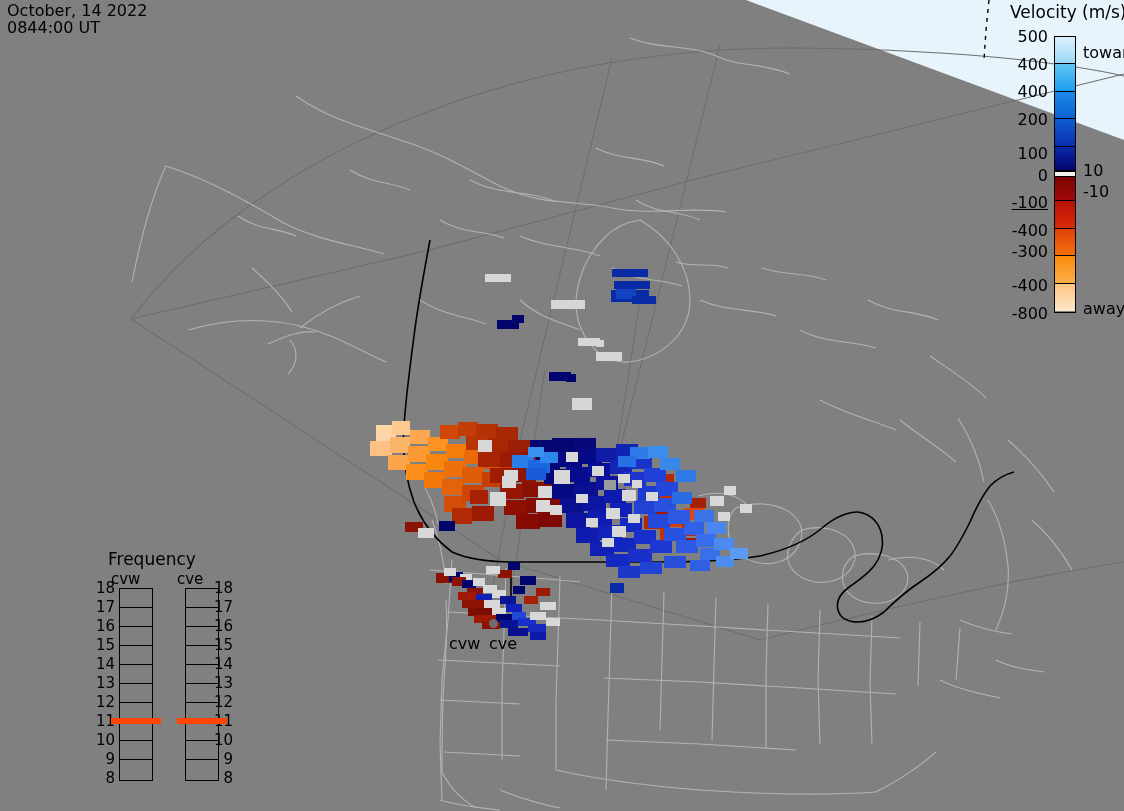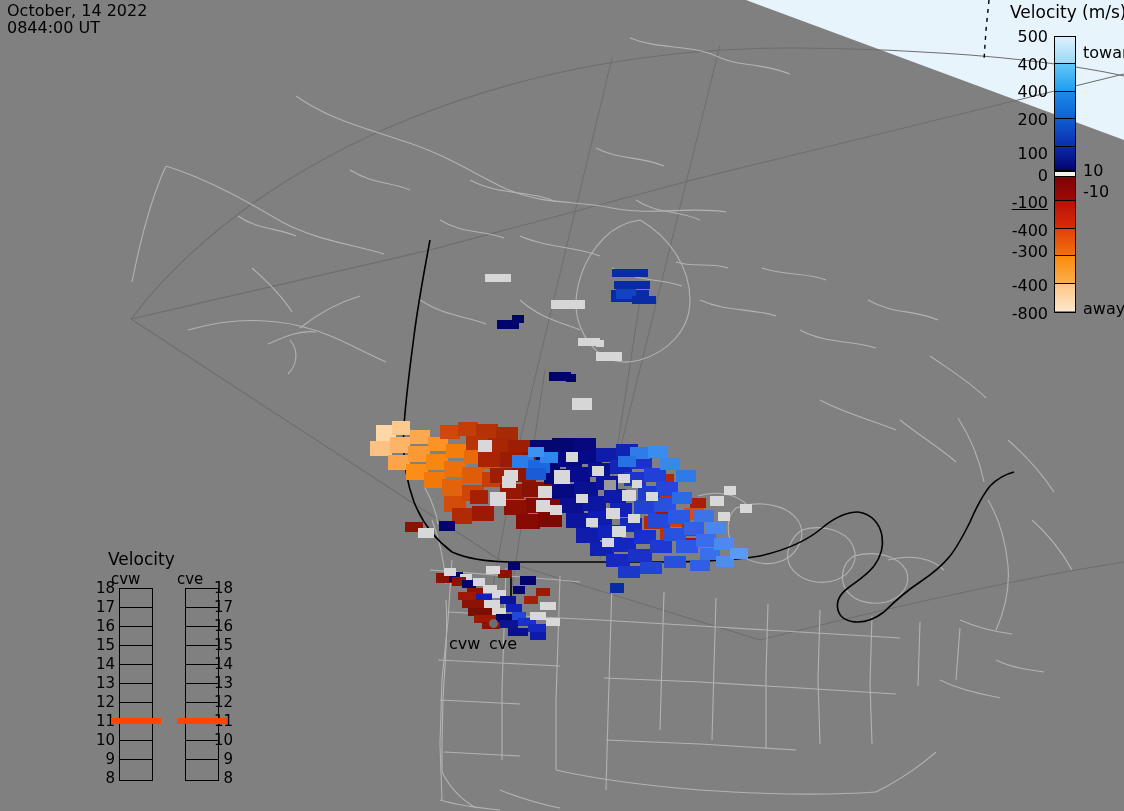--- a/index.html
+++ b/index.html
@@ -421,21 +421,21 @@
       <div class="cb-tick" style="left: 1000px; top: 220.9px;">-400</div>
       <div class="cb-tick" style="left: 1000px; top: 242px;">-300</div>
       <div class="cb-tick" style="left: 1000px; top: 276.3px;">-400</div>
       <div class="cb-tick" style="left: 1000px; top: 304px;">-800</div>
     </div>
   <div class="cb-side" id="cb-toward" style="left:1083px;top:43px;">toward</div>
   <div class="cb-side" id="cb-away" style="left:1083px;top:299px;">away</div>
   <div class="cb-side" style="left:1083px;top:161px;">10</div>
   <div class="cb-side" style="left:1083px;top:182px;">-10</div>
 
-  <div class="freq-title">Velocity</div>
+  <div class="freq-title">Frequency</div>
   <div class="freq-col-lbl" style="left:111px;top:570px;">cvw</div>
   <div class="freq-col-lbl" style="left:177px;top:570px;">cve</div>
   <div class="freq-box" id="freq-box-cvw" style="left: 119px; top: 588px; height: 193px;">
       <div class="freq-cell" style="height: 19px;"></div>
       <div class="freq-cell" style="height: 19px;"></div>
       <div class="freq-cell" style="height: 19px;"></div>
       <div class="freq-cell" style="height: 19px;"></div>
       <div class="freq-cell" style="height: 19px;"></div>
       <div class="freq-cell" style="height: 19px;"></div>
       <div class="freq-cell" style="height: 19px;"></div>

